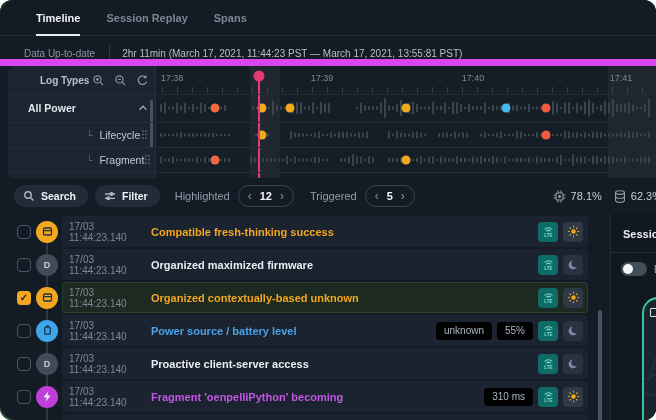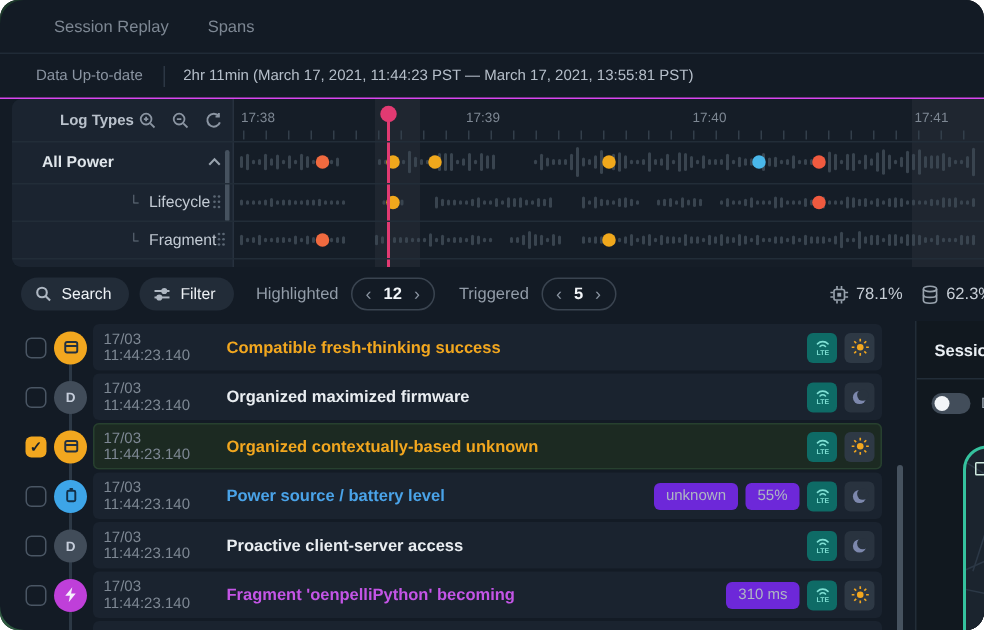--- a/index.html
+++ b/index.html
@@ -7,28 +7,28 @@
   .stage{position:relative;width:656px;height:420px;background:#0d1117;border-radius:12px;
          overflow:hidden;font-family:"Liberation Sans",sans-serif;}
   .blob{position:absolute;border-radius:50%;}
   .blob-tl{left:-18px;top:-16px;width:64px;height:58px;background:#1d3a2b;}
   .blob-bl{left:-12px;bottom:-20px;width:58px;height:58px;background:#2e5c41;}
   .card{position:absolute;inset:0;background:#131b25;border-radius:16px 8px 8px 16px;overflow:hidden;}
 
   
   .tabbar{position:absolute;top:0;left:0;right:0;height:36px;border-bottom:1px solid #202b37;
           display:flex;align-items:center;padding-left:36px;gap:26px;}
-  .tab{position:relative;font-size:11px;font-weight:400;color:#7d8793;height:36px;
+  .tab{position:relative;font-size:11px;font-weight:700;color:#7d8793;height:36px;
        display:flex;align-items:center;cursor:pointer;}
   .tab.active{color:#eef2f6;font-weight:700;}
   .tab.active::after{content:"";position:absolute;left:0;right:0;bottom:0;height:2px;background:#e8edf2;}
 
   
-  .infobar{position:absolute;top:36px;left:0;right:0;height:30px;border-bottom:1px solid #d946ef;
-           display:flex;align-items:center;}
+  .infobar{position:absolute;top:36px;left:0;right:0;height:30px;border-bottom:7px solid #d946ef;
+           display:flex;align-items:flex-end;}
   .info-label{margin-left:24px;font-size:10px;color:#8b95a2;}
   .info-divider{width:1px;height:14px;background:#2c3744;margin:0 12px 0 14px;}
   .info-range{font-size:10px;color:#b6bfca;}
 
   
   .timeline{position:absolute;top:66px;left:8px;right:0;height:112px;background:#151d27;
             border-radius:6px 0 0 6px;overflow:hidden;}
   .tl-left{position:absolute;left:0;top:0;bottom:0;width:148px;background:#1b2430;border-right:1px solid #27313e;}
   .tl-header{position:absolute;left:0;top:0;width:148px;height:28px;display:flex;align-items:center;}
   .tl-header-title{margin-left:32px;font-size:10px;font-weight:600;color:#b9c1cb;flex:1;}
@@ -48,21 +48,21 @@
   .wave-row{position:absolute;left:0;right:0;}
   .wave-bar{position:absolute;width:2px;background:#39444f;border-radius:1px;top:50%;transform:translateY(-50%);}
   .dot{position:absolute;width:9px;height:9px;border-radius:50%;top:50%;transform:translate(-50%,-50%);}
   .playhead-line{position:absolute;top:10px;bottom:0;width:2px;background:#e23a72;}
   .playhead-dot{position:absolute;top:10px;width:11px;height:11px;border-radius:50%;background:#e23a72;transform:translate(-50%,-50%);}
 
   
   .filterbar{position:absolute;top:178px;left:0;right:0;height:36px;display:flex;align-items:center;}
   .pill-btn{height:22px;border-radius:14px;background:#222c38;display:flex;align-items:center;
             padding:0 12px 0 9px;gap:6px;cursor:pointer;}
-  .pill-btn span{font-size:10.5px;font-weight:400;color:#eef2f6;}
+  .pill-btn span{font-size:10.5px;font-weight:700;color:#eef2f6;}
   .fb-label{font-size:11px;color:#929ca8;}
   .stepper{height:22px;border:1px solid #3a4450;border-radius:12px;display:flex;align-items:center;
            justify-content:space-between;padding:0 9px;}
   .stepper .chev{font-size:12px;color:#8b95a2;cursor:pointer;line-height:1;}
   .stepper .val{font-size:11px;font-weight:700;color:#f2f5f8;margin:0 8px;}
   .stat{display:flex;align-items:center;gap:5px;font-size:11px;color:#c7ced6;}
 
   
   .loglist{position:absolute;top:214px;left:0;width:610px;bottom:0;overflow:hidden;}
   .thread{position:absolute;left:46px;top:20px;height:378px;width:2px;background:#2c3845;}
@@ -72,21 +72,21 @@
   .log-row.selected .row-card{background:#1c2a22;box-shadow:inset 0 0 0 1px #27402f;}
   .checkbox{position:absolute;left:17px;top:50%;transform:translateY(-50%);width:14px;height:14px;
             border-radius:4px;border:1.5px solid #4a5664;cursor:pointer;}
   .checkbox.checked{border:none;background:#f2a71f;color:#1a222c;font-size:10px;font-weight:700;
             display:flex;align-items:center;justify-content:center;}
   .badge{position:absolute;left:36px;top:50%;transform:translateY(-50%);width:22px;height:22px;border-radius:50%;
          display:flex;align-items:center;justify-content:center;font-size:9px;font-weight:700;}
   .log-time{font-size:10px;color:#7e8894;margin-left:7px;width:82px;flex:none;}
   .log-msg{font-size:11px;font-weight:700;}
   .row-right{margin-left:auto;display:flex;align-items:center;gap:5px;padding-right:5px;}
-  .data-pill{height:18px;border-radius:4px;background:#6d28d9;color:#aeb7c2;font-size:10px;
+  .data-pill{height:18px;border-radius:4px;background:#000000;color:#aeb7c2;font-size:10px;
              display:flex;align-items:center;padding:0 8px;}
   .sq-btn{width:20px;height:20px;border-radius:4px;display:flex;align-items:center;justify-content:center;cursor:pointer;}
   .sq-btn.lte{background:#0e6b66;}
   .sq-btn.theme{background:#29333f;}
   .sq-btn.theme.sun{background:#2e3945;}
   .list-scroll{position:absolute;left:598px;top:96px;width:4px;height:120px;border-radius:2px;background:#46525f;}
 
   
   .sidepanel{position:absolute;top:214px;left:610px;right:0;bottom:0;border-left:1px solid #222d38;
              background:#11181f;overflow:hidden;}
@@ -103,20 +103,21 @@
 </style>
 </head>
 <body>
 
 <div class="stage">
   <div class="blob blob-tl"></div>
   <div class="blob blob-bl"></div>
   <div class="card">
 
     <div class="tabbar" id="tabbar">
+        <div class="tab active">Timeline</div>
         <div class="tab">Session Replay</div>
         <div class="tab">Spans</div>
       </div>
 
     <div class="infobar">
       <div class="info-label">Data Up-to-date</div>
       <div class="info-divider"></div>
       <div class="info-range">2hr 11min (March 17, 2021, 11:44:23 PST — March 17, 2021, 13:55:81 PST)</div>
     </div>
 

